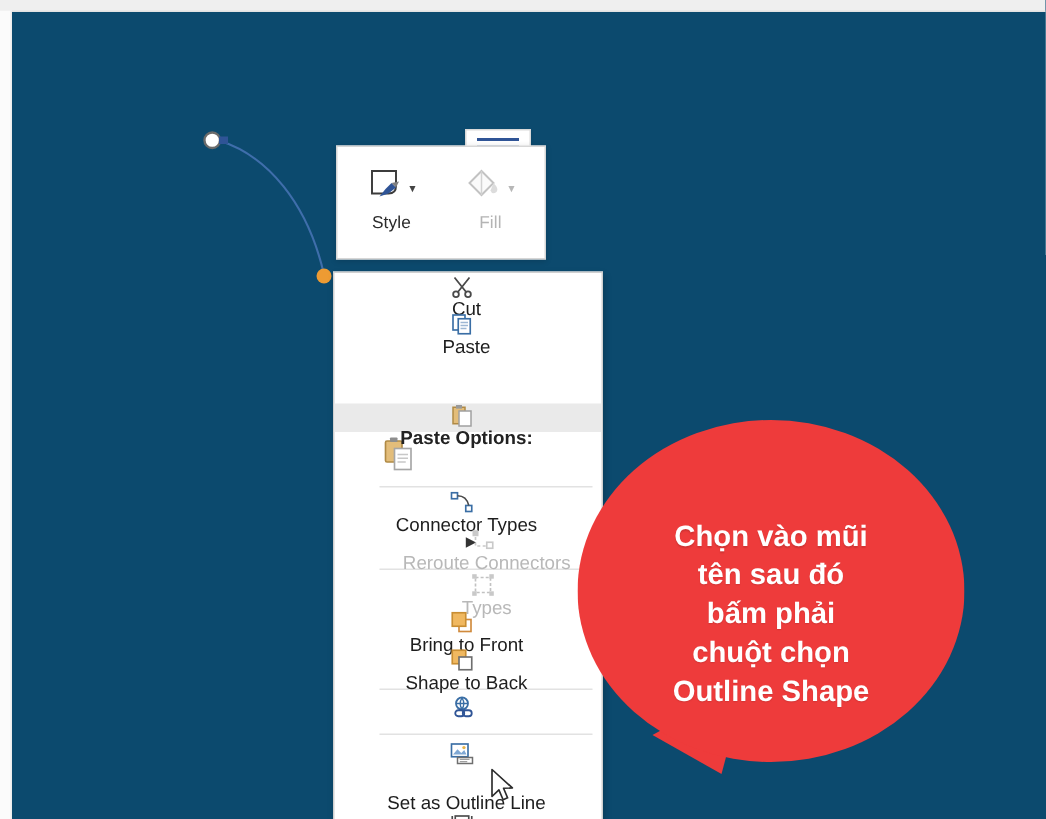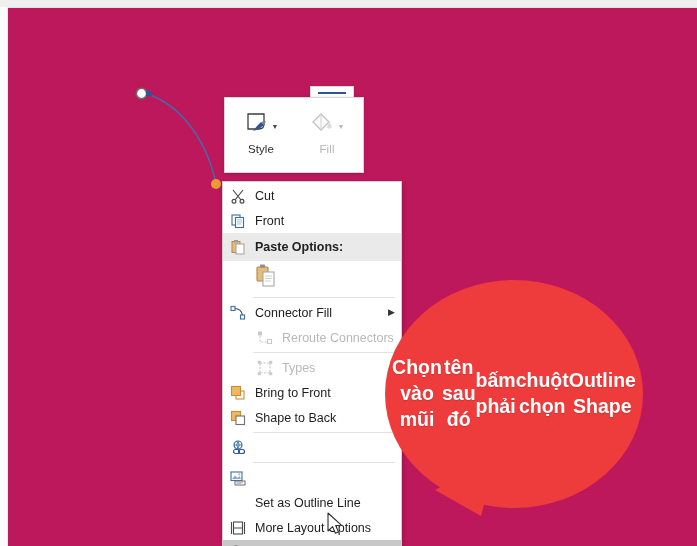--- a/index.html
+++ b/index.html
@@ -12,21 +12,21 @@
     background: #ffffff;
     font-family: "Liberation Sans", sans-serif;
     overflow: hidden;
     position: relative;
   }
   #stage {
     position: absolute;
     left: 0; top: 0;
     width: 697px;
     height: 546px;
-    background: #be185d;
+    background: #0c4a6e;
     overflow: hidden;
   }
   
   .page-top-strip {
     position: absolute;
     left: 0; top: 0;
     width: 697px;
     height: 7px;
     background: #efefef;
     border-bottom: 1px solid #e2e2e2;
@@ -133,37 +133,39 @@
   .ctx-item {
     position: relative;
     display: flex;
     align-items: center;
     height: 25px;
     padding: 0 6px 0 4px;
     font-size: 12.5px;
     color: #1d1d1d;
     cursor: default;
     white-space: nowrap;
+    flex-direction: column;
   }
   .ctx-item .ic {
     width: 22px;
     min-width: 22px;
     height: 20px;
     display: flex;
     align-items: center;
     justify-content: center;
     margin-right: 6px;
   }
   .ctx-item .lbl { flex: 1 1 auto; }
   .ctx-item.disabled { color: #b8b8b8; padding-left: 31px; }
   .ctx-item.header {
     background: #eaeaea;
     font-weight: bold;
     color: #222;
-    height: 28px;
+    height: 19px;
+    margin-top: 36px;
   }
   .ctx-item.selected {
     background: #c8c8c8;
   }
   .ctx-sep {
     height: 1px;
     background: #e2e2e2;
     margin: 2px 6px 2px 30px;
   }
   .sub-arrow {
@@ -183,25 +185,25 @@
   .callout {
     position: absolute;
     left: 385px;
     top: 280px;
     width: 258px;
     height: 250px;
     pointer-events: none;
   }
   .callout-text {
     position: absolute;
-    left: 0; top: 0;
+    left: 0; top: 16px;
     width: 258px;
     height: 228px;
     display: flex;
-    flex-direction: row;
+    flex-direction: column;
     align-items: center;
     justify-content: center;
     color: #ffffff;
     font-weight: bold;
     font-size: 19.5px;
     line-height: 1.32;
     text-align: center;
     text-shadow: 0 1px 1px rgba(0,0,0,0.12);
     padding: 0 26px;
     box-sizing: border-box;
@@ -281,21 +283,21 @@
     </div>
 
     <div class="ctx-item">
       <span class="ic">
         <svg width="16" height="16" viewBox="0 0 16 16">
           <rect x="2" y="2" width="8" height="10" fill="#ffffff" stroke="#3a6ea5" stroke-width="1.1"></rect>
           <rect x="5.5" y="4.5" width="8" height="10" fill="#ffffff" stroke="#3a6ea5" stroke-width="1.1"></rect>
           <path d="M7 7 H12 M7 9 H12 M7 11 H11" stroke="#9db7d4" stroke-width="0.9"></path>
         </svg>
       </span>
-      <span class="lbl">Front</span>
+      <span class="lbl">Paste</span>
     </div>
 
     <div class="ctx-item header">
       <span class="ic">
         <svg width="16" height="16" viewBox="0 0 16 16">
           <rect x="2" y="2.5" width="8" height="11" fill="#e3bd7a" stroke="#b08a45" stroke-width="1"></rect>
           <rect x="4" y="1" width="4" height="2.4" fill="#9a9a9a"></rect>
           <rect x="6" y="5" width="8" height="10" fill="#ffffff" stroke="#a0a0a0" stroke-width="1"></rect>
         </svg>
       </span>
@@ -316,21 +318,21 @@
     <div class="ctx-sep"></div>
 
     <div class="ctx-item">
       <span class="ic">
         <svg width="16" height="16" viewBox="0 0 16 16">
           <rect x="1" y="1.5" width="4" height="4" fill="none" stroke="#3a6ea5" stroke-width="1.1"></rect>
           <rect x="10.5" y="10" width="4" height="4" fill="none" stroke="#3a6ea5" stroke-width="1.1"></rect>
           <path d="M5 3.5 Q11 3.5 12.5 10" fill="none" stroke="#4a4a4a" stroke-width="1.1"></path>
         </svg>
       </span>
-      <span class="lbl">Connector Fill</span>
+      <span class="lbl">Connector Types</span>
       <span class="sub-arrow">▶</span>
     </div>
 
     <div class="ctx-item disabled">
       <span class="ic">
         <svg width="16" height="16" viewBox="0 0 16 16">
           <rect x="1" y="1.5" width="4" height="4" fill="#c9c9c9"></rect>
           <rect x="10.5" y="9.5" width="4" height="4" fill="none" stroke="#c9c9c9" stroke-width="1.1"></rect>
           <path d="M3 6 V12 H10.5" fill="none" stroke="#c9c9c9" stroke-width="1.1" stroke-dasharray="2 1.6"></path>
         </svg>

